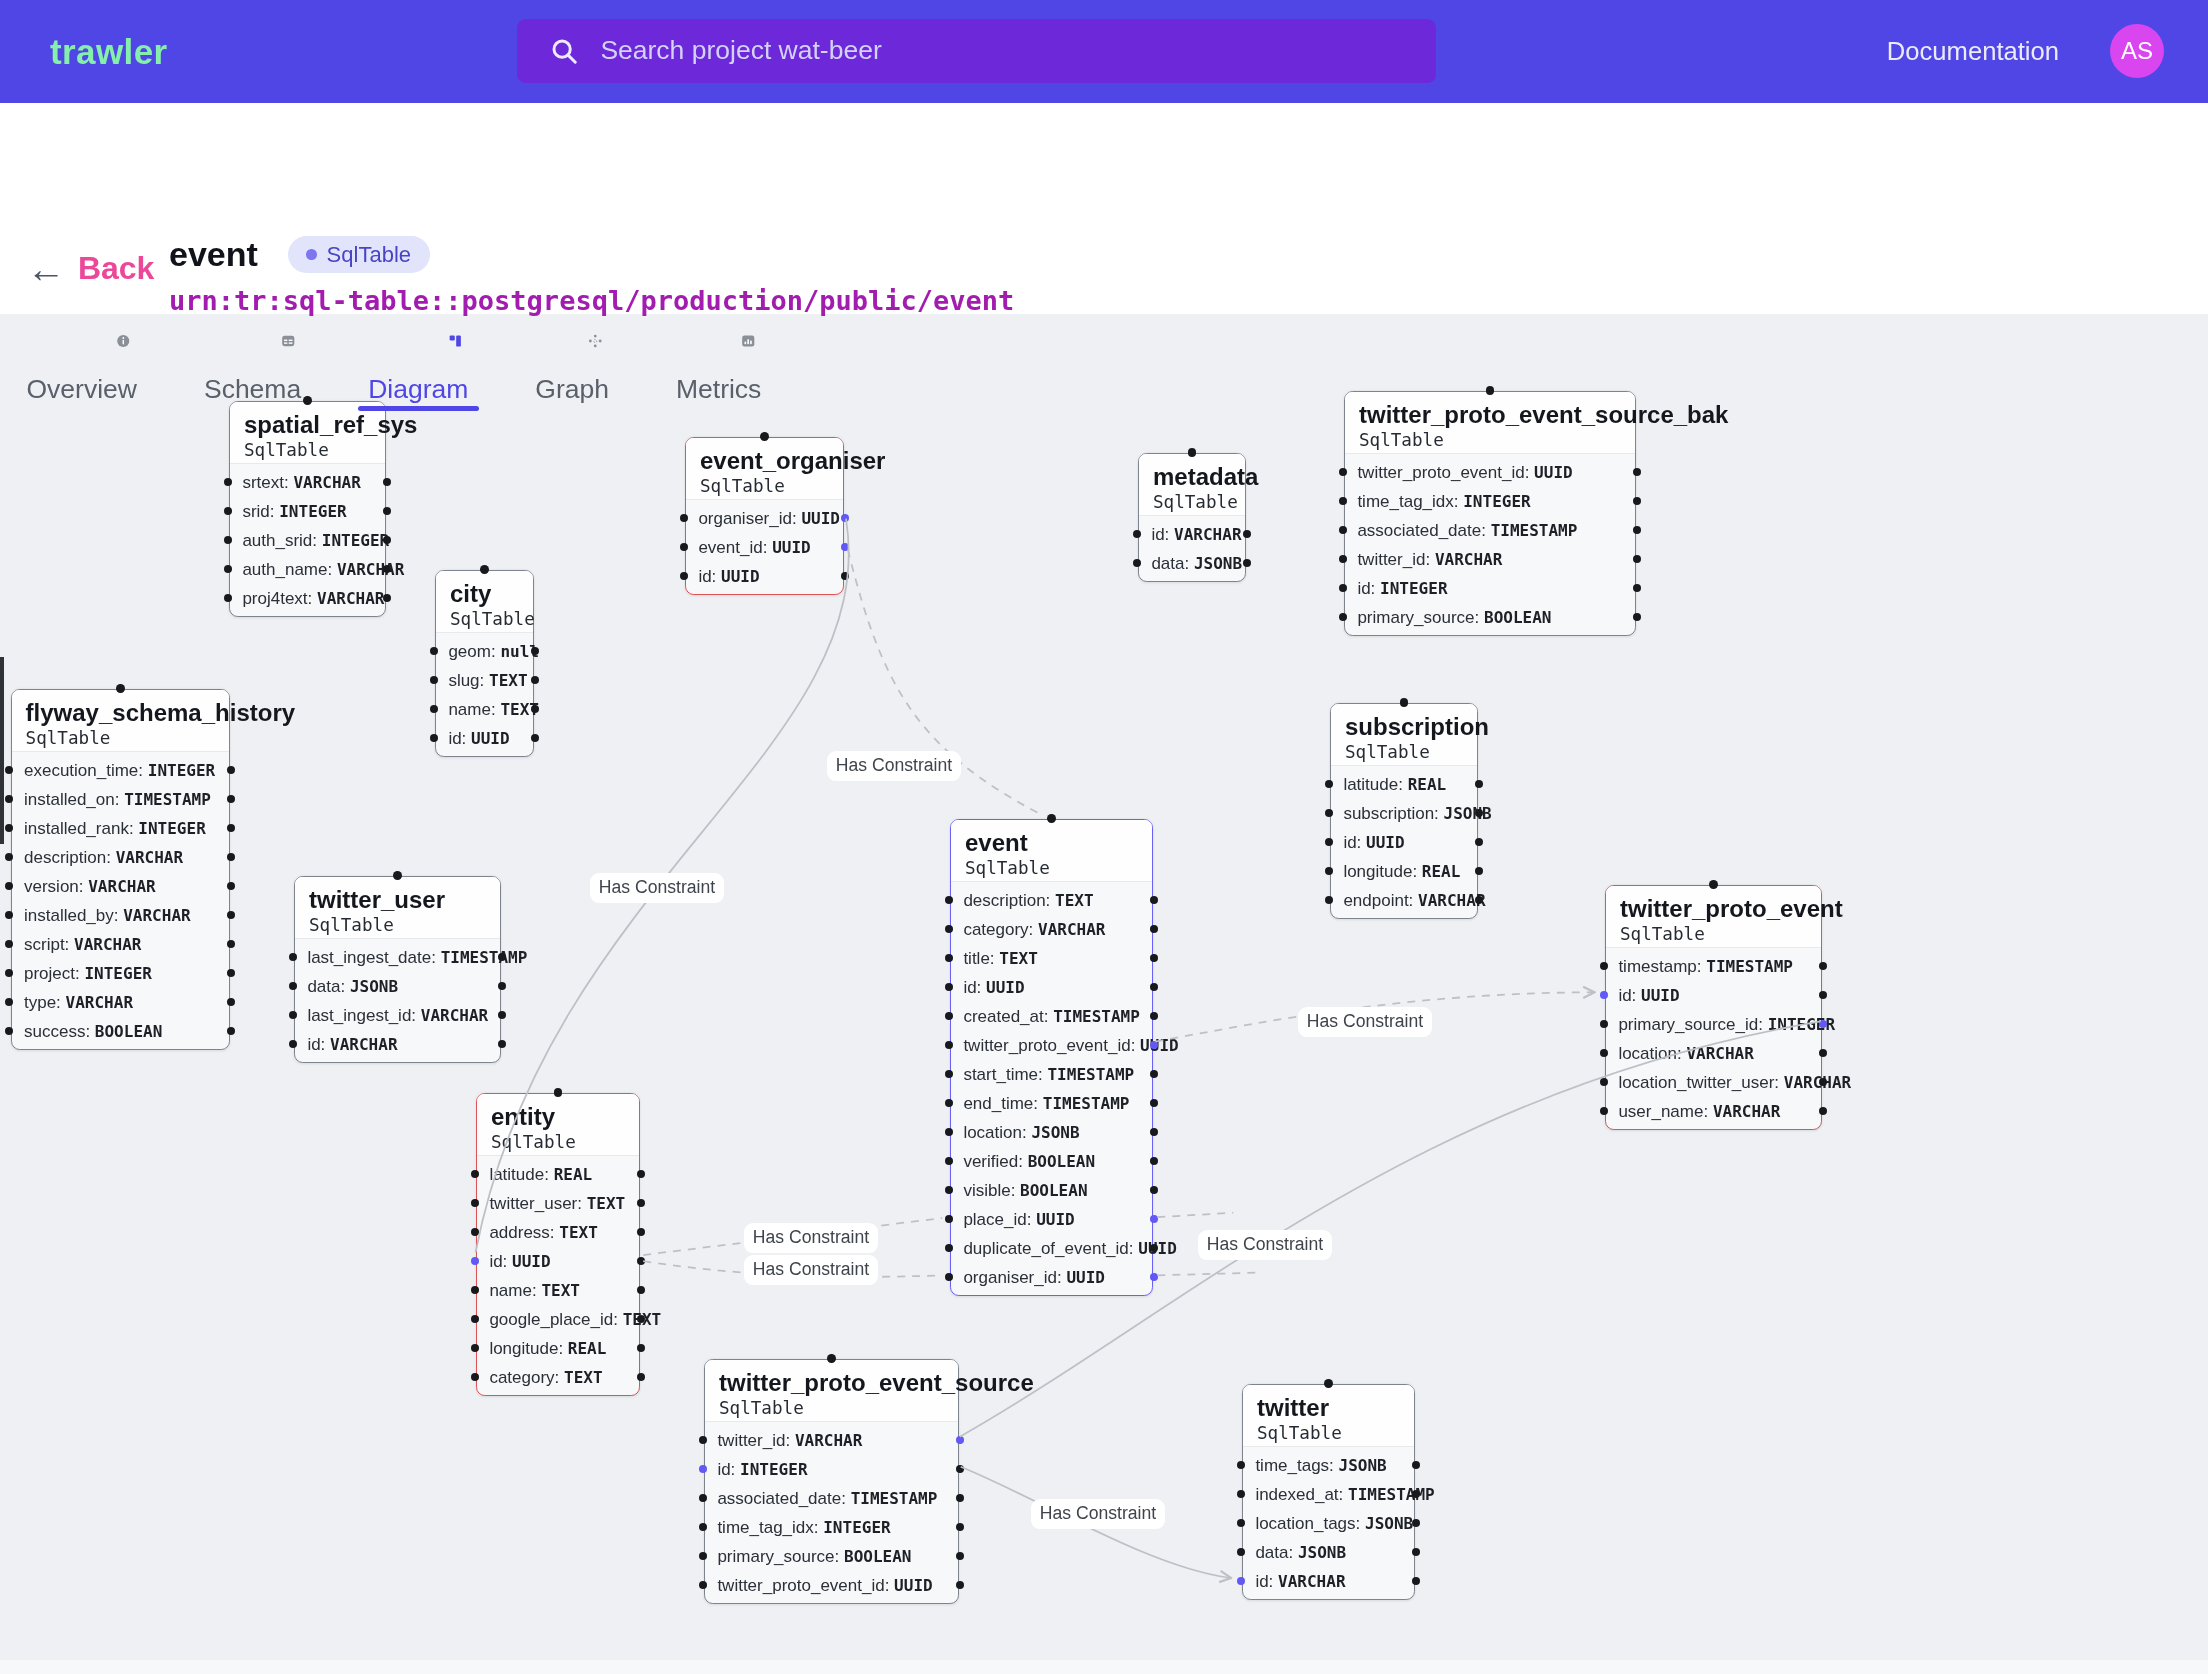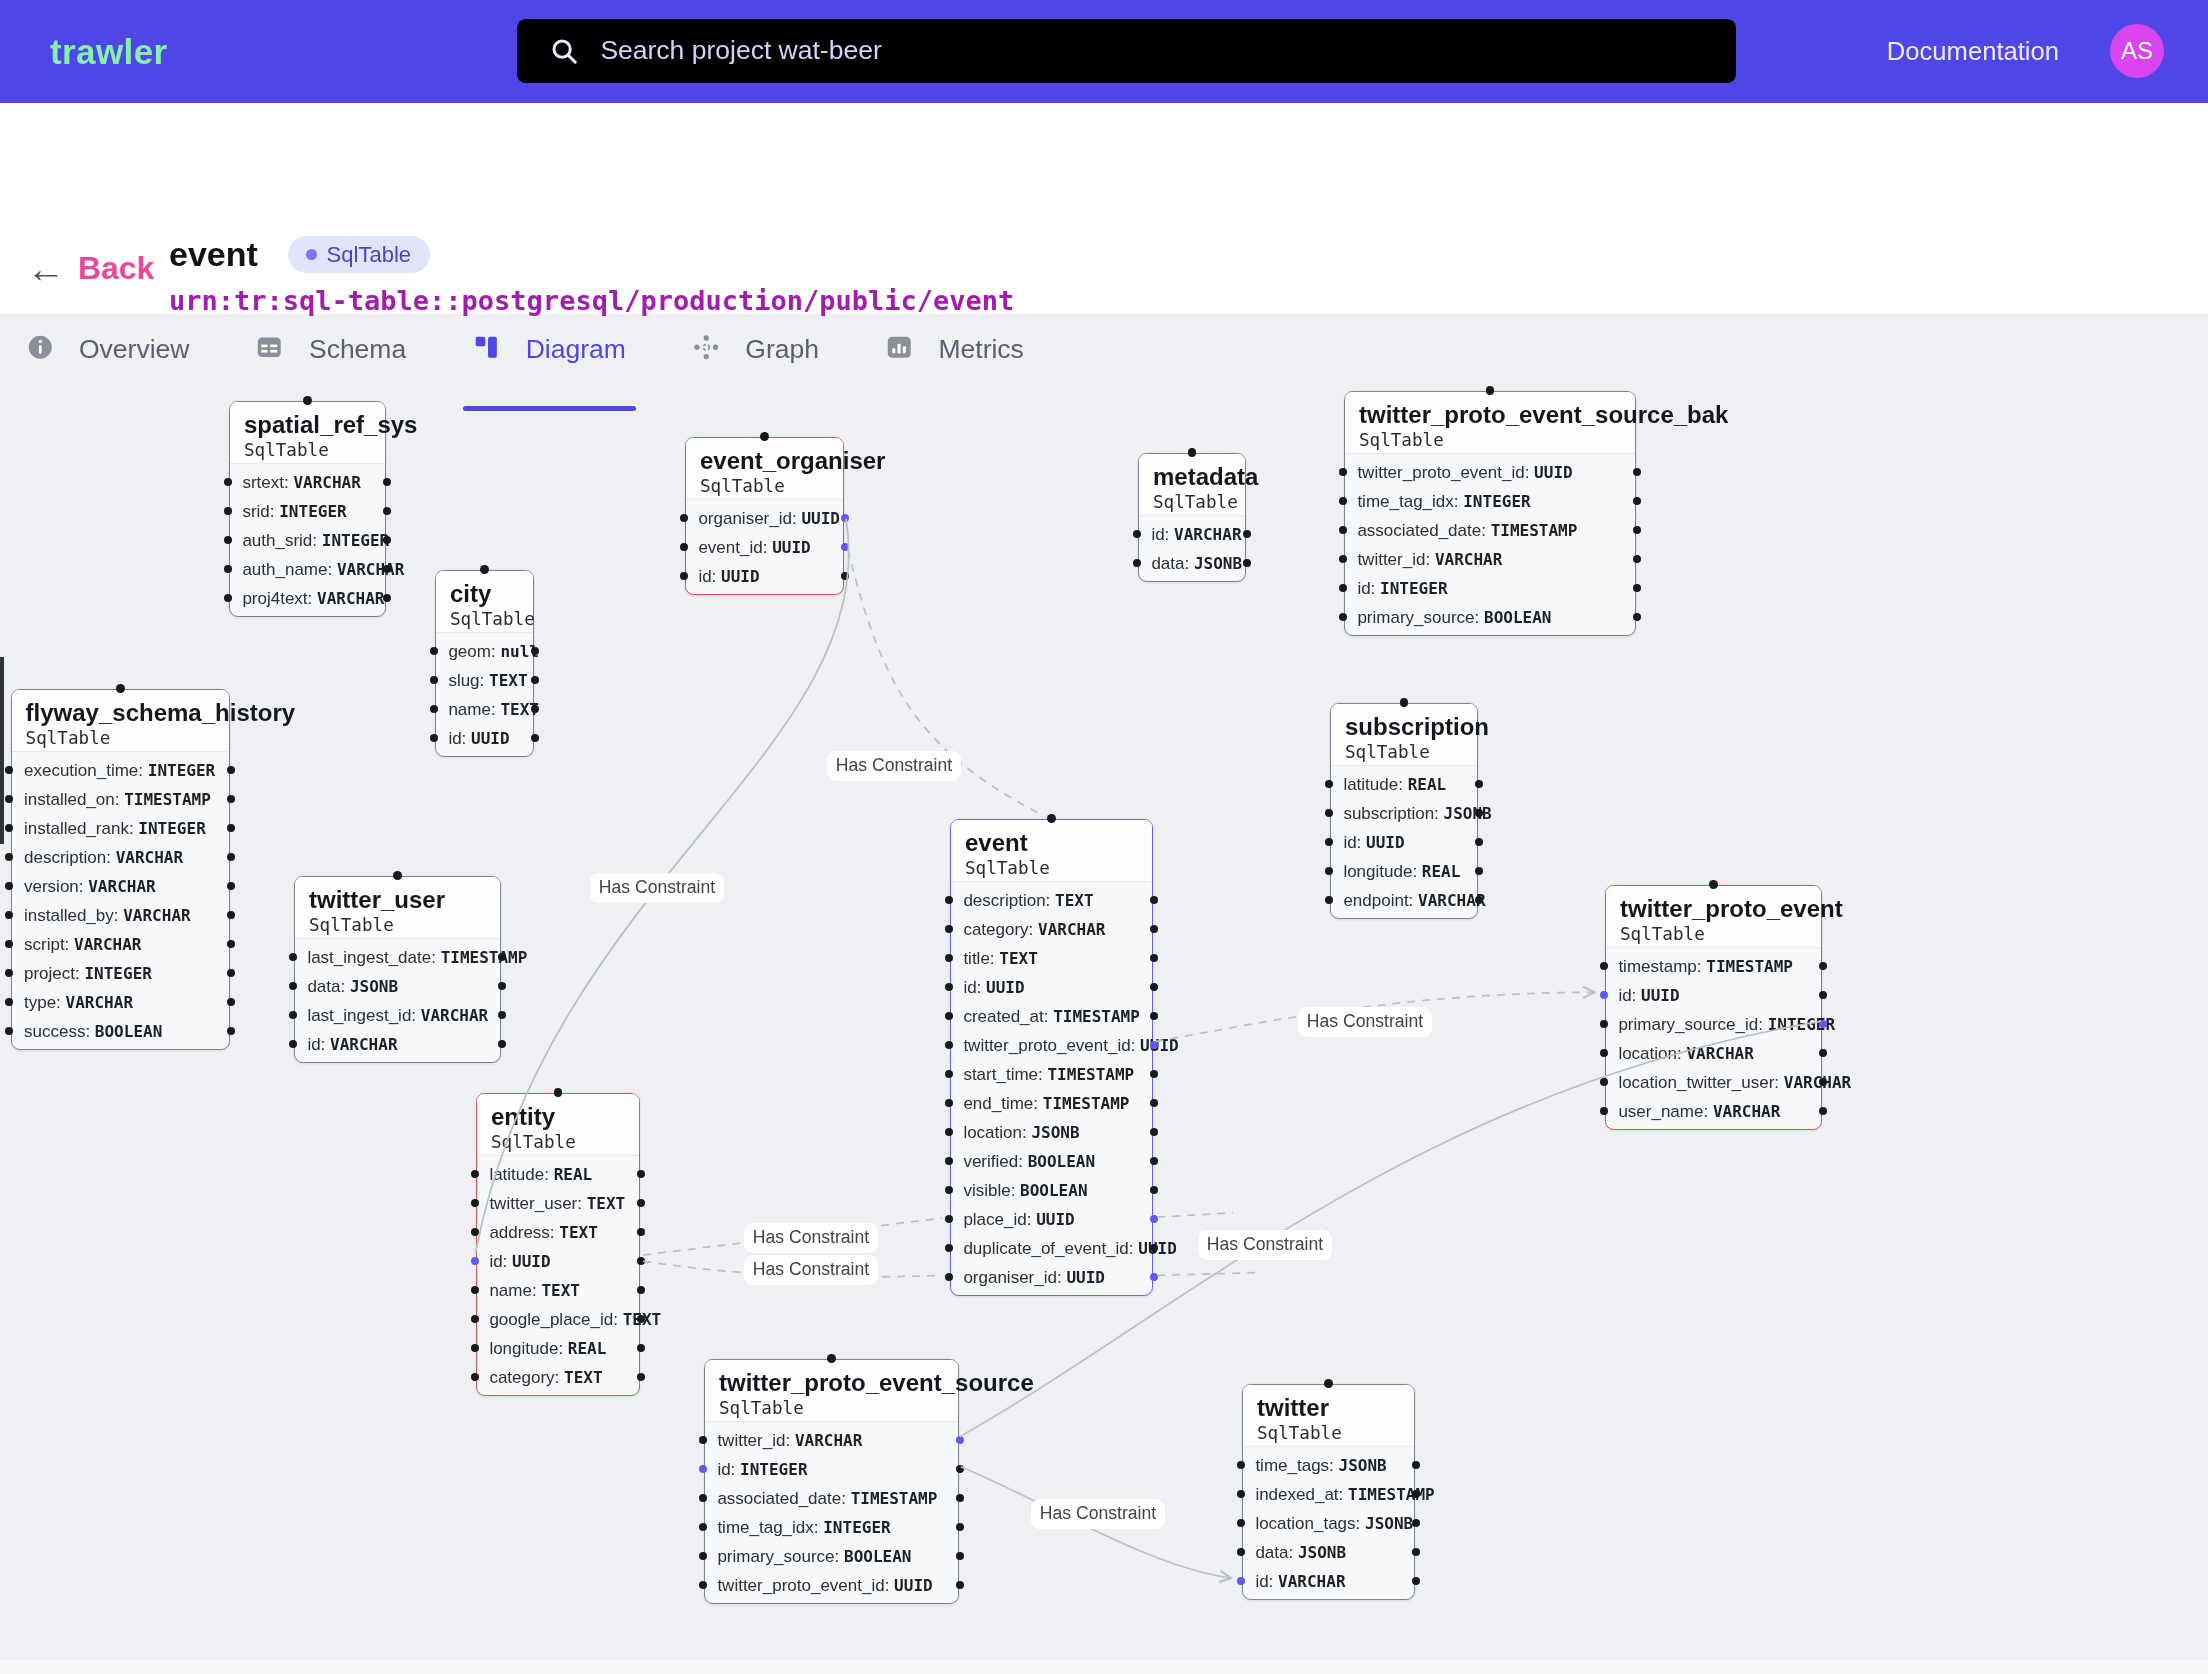--- a/index.html
+++ b/index.html
@@ -7,21 +7,21 @@
     width:2208px;height:1674px;overflow:hidden;position:relative;
     font-family:"Liberation Sans",sans-serif;background:#eff0f3;
     -webkit-font-smoothing:antialiased;
   }
   .mono{font-family:"DejaVu Sans Mono",monospace;}
 
   
   #navbar{position:absolute;left:0;top:0;width:2208px;height:103px;background:#4f46e5;z-index:20;}
   #logo{position:absolute;left:50px;top:0;height:103px;display:flex;align-items:center;
     font-size:35px;font-weight:bold;color:#86efac;letter-spacing:0.4px;}
-  #searchbox{position:absolute;left:517px;top:18.5px;width:1219px;height:64px;background:#000000;
+  #searchbox{position:absolute;left:517px;top:18.5px;width:919px;height:64px;background:#6d28d9;
     border-radius:8.8px;display:flex;align-items:center;}
   #searchbox svg{margin-left:32px;flex:0 0 auto;}
   #search-input{flex:1;background:transparent;border:none;outline:none;color:#f0effc;
     font-size:26.5px;margin-left:19.4px;margin-right:17.6px;font-family:"Liberation Sans",sans-serif;}
   #search-input::placeholder{color:#d4d2f8;opacity:1;}
   #doc-link{position:absolute;right:149px;top:0;height:103px;display:flex;align-items:center;
     color:#ecebfb;font-size:25.6px;cursor:pointer;}
   #avatar{position:absolute;right:44px;top:24px;width:54px;height:54px;border-radius:50%;
     background:#d946ef;color:#ffffff;font-size:24px;display:flex;align-items:center;justify-content:center;}
 
@@ -33,21 +33,21 @@
   #title-row{position:absolute;left:169px;top:132px;display:flex;align-items:center;gap:30px;}
   #page-title{font-size:34px;font-weight:bold;color:#10131a;}
   #type-badge{height:37px;border-radius:18.5px;background:#e2e4fb;display:flex;align-items:center;
     padding:0 18.5px;gap:9.7px;}
   #type-badge .dot{width:10.6px;height:10.6px;border-radius:50%;background:#7d76ee;}
   #type-badge .btext{font-size:22px;color:#4a44c4;}
   #urn{position:absolute;left:169px;top:182px;font-size:27px;font-weight:bold;color:#a21caf;}
 
   
   #tabs{position:absolute;left:26.5px;top:231px;display:flex;gap:67px;z-index:21;}
-  .tab{position:relative;display:flex;align-items:flex-start;gap:26px;height:71px;cursor:pointer;}
+  .tab{position:relative;display:flex;align-items:flex-end;gap:26px;height:71px;cursor:pointer;flex-direction:column;}
   .tab .tlabel{font-size:26.5px;color:#5a606b;}
   .tab.active .tlabel{color:#4f46e5;}
   .tab.active::after{content:"";position:absolute;left:-10.6px;right:-10.6px;bottom:-6.2px;height:5.3px;
     border-radius:3.5px;background:#4f46e5;}
   #tabs-divider{position:absolute;left:0;top:312px;width:2208px;height:1.8px;background:#e3e5e9;z-index:18;}
 
   
   #canvas{position:absolute;left:0;top:314px;width:2208px;height:1360px;background:#eff0f3;overflow:hidden;}
   #edge-svg{position:absolute;left:0;top:0;z-index:6;pointer-events:none;}
   .edge-label{position:absolute;transform:translate(-50%,-50%);background:#ffffff;color:#3f444c;

